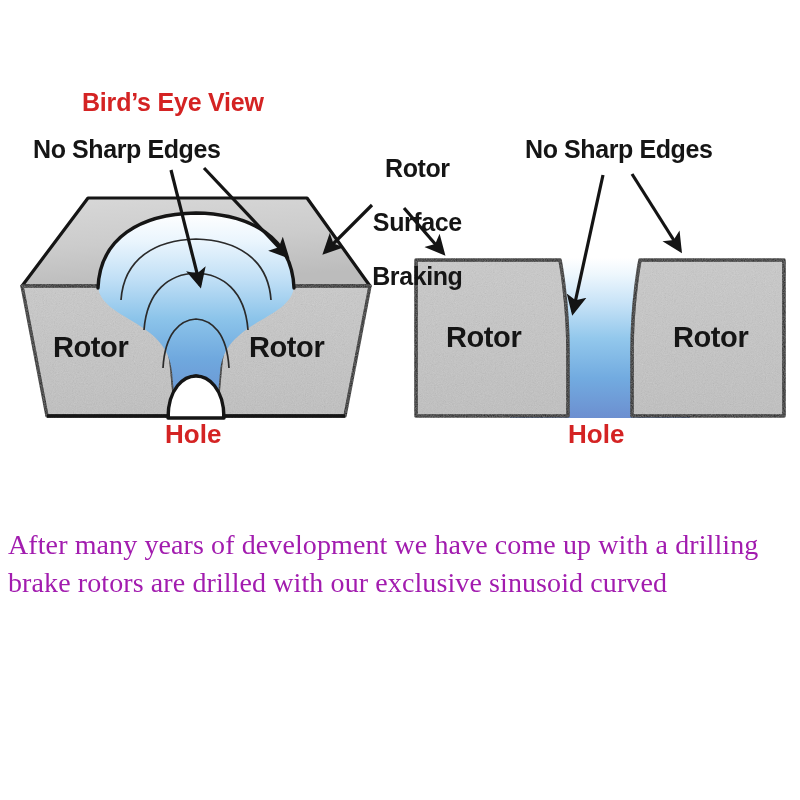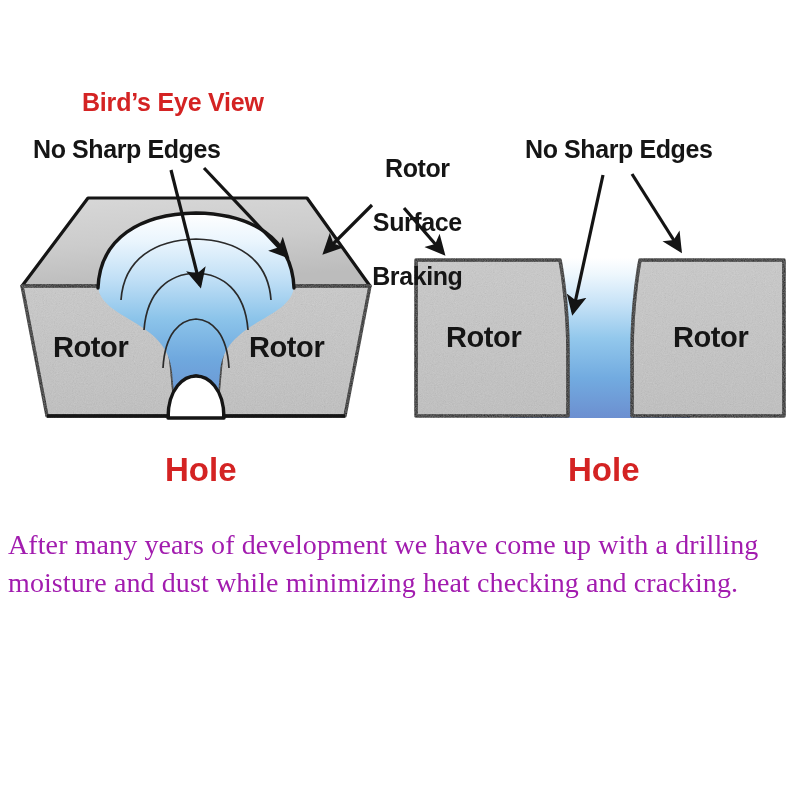--- a/index.html
+++ b/index.html
@@ -38,22 +38,21 @@
     font-size: 25px;
     letter-spacing: -0.4px;
   }
   .label-black.multi {
     line-height: 1.08;
     text-align: center;
   }
   .hole-red {
     color: #d42323;
     font-weight: bold;
-    font-size: 33px;
-    margin-top: 32px;
+    font-size: 26px;
   }
 
   
   .diagram {
     position: absolute;
     top: 0;
     left: 0;
     width: 800px;
     height: 800px;
     pointer-events: none;
@@ -214,16 +213,16 @@
   <div class="lbl label-black" style="left:525px; top:137px;">No Sharp Edges</div>
 
   <div class="lbl label-black" style="left:446px; top:323px; font-size:29px;">Rotor</div>
 
   <div class="lbl label-black" style="left:673px; top:323px; font-size:29px;">Rotor</div>
 
   <div class="lbl hole-red" style="left:568px; top:421px;">Hole</div>
 
   <div id="body-text">
     <span class="ln">After many years of development we have come up with a drilling</span>
-    <span class="ln">moisture and dust while minimizing heat checking and cracking.</span>
+    <span class="ln">brake rotors are drilled with our exclusive sinusoid curved</span>
   </div>
 
 </div>
 
 </body></html>

